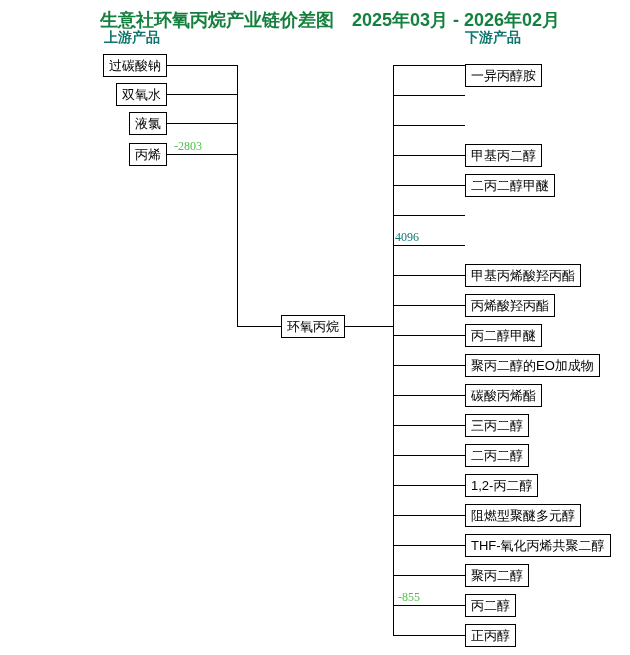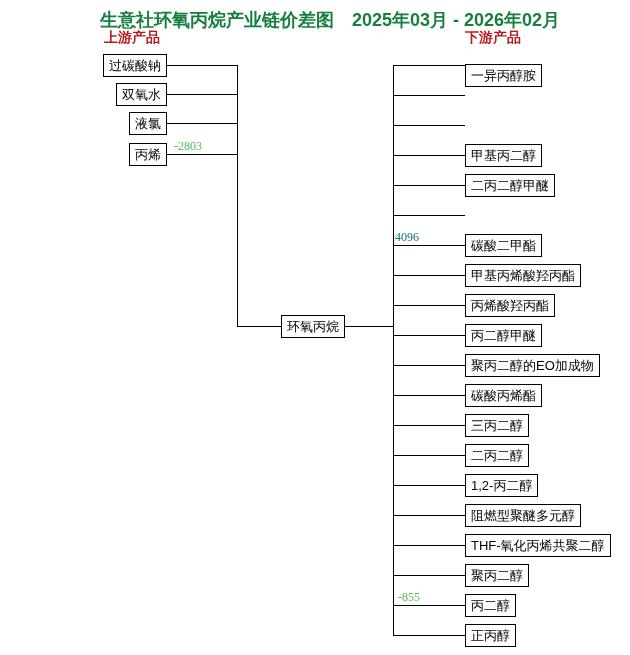--- a/index.html
+++ b/index.html
@@ -7,21 +7,21 @@
     position:relative;width:630px;height:655px;background:#ffffff;
     font-family:"Liberation Sans","DejaVu Sans",sans-serif;
     overflow:hidden;
   }
   .title-row{
     position:absolute;left:30px;right:0;top:8px;text-align:center;
     font-size:18px;font-weight:bold;color:#15803d;white-space:nowrap;
   }
   .title-row .dates{margin-left:18px;}
   .col-header{
-    position:absolute;font-size:14px;font-weight:bold;color:#b91c1c;white-space:nowrap;
+    position:absolute;font-size:14px;font-weight:bold;color:#0f766e;white-space:nowrap;
   }
   .hl{position:absolute;height:1px;background:#000;}
   .vl{position:absolute;width:1px;background:#000;}
   .nbox{
     position:absolute;box-sizing:border-box;height:23px;line-height:21px;
     border:1px solid #000;background:#fff;padding:0 5px;
     font-size:13px;color:#000;white-space:nowrap;
   }
   .r{left:465px;}
   .val{
@@ -77,21 +77,20 @@
   <div class="nbox" style="right:463px;top:54px">过碳酸钠</div>
   <div class="nbox" style="right:463px;top:83px">双氧水</div>
   <div class="nbox" style="right:463px;top:112px">液氯</div>
   <div class="nbox" style="right:463px;top:143px">丙烯</div>
 
   <div class="nbox" style="left:281px;top:315px">环氧丙烷</div>
 
   <div class="nbox r" style="top:64px">一异丙醇胺</div>
   <div class="nbox r" style="top:144px">甲基丙二醇</div>
   <div class="nbox r" style="top:174px">二丙二醇甲醚</div>
-  <div class="nbox r" style="top:234px">碳酸二甲酯</div>
   <div class="nbox r" style="top:264px">甲基丙烯酸羟丙酯</div>
   <div class="nbox r" style="top:294px">丙烯酸羟丙酯</div>
   <div class="nbox r" style="top:324px">丙二醇甲醚</div>
   <div class="nbox r" style="top:354px">聚丙二醇的EO加成物</div>
   <div class="nbox r" style="top:384px">碳酸丙烯酯</div>
   <div class="nbox r" style="top:414px">三丙二醇</div>
   <div class="nbox r" style="top:444px">二丙二醇</div>
   <div class="nbox r" style="top:474px">1,2-丙二醇</div>
   <div class="nbox r" style="top:504px">阻燃型聚醚多元醇</div>
   <div class="nbox r" style="top:534px">THF-氧化丙烯共聚二醇</div>

